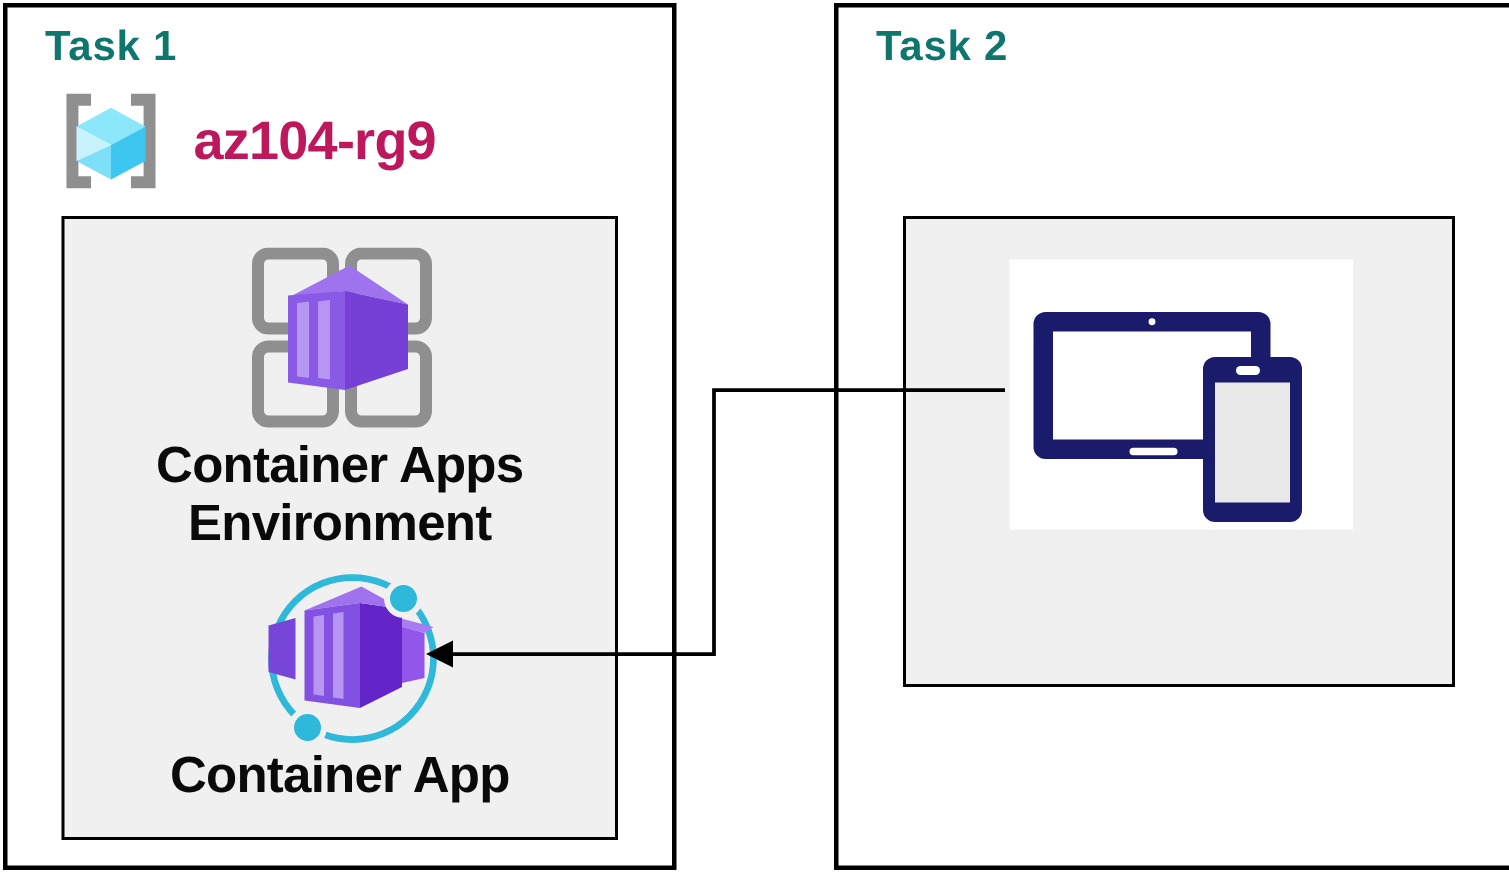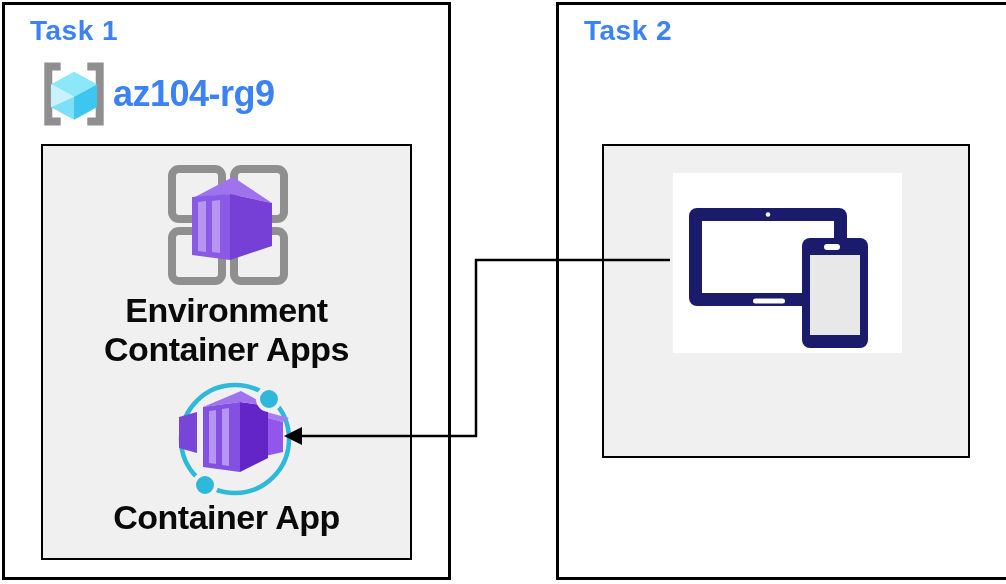--- a/index.html
+++ b/index.html
@@ -8,26 +8,26 @@
     font-family:"Liberation Sans",sans-serif;font-weight:bold;overflow:hidden;
   }
   .task-box{
     position:absolute;top:2px;height:578px;background:#ffffff;
     border:3px solid #000;box-sizing:border-box;
   }
   #task1-box{left:2px;width:449px;}
   #task2-box{left:556px;width:504px;}
   .task-title{
     position:absolute;left:25px;top:10px;
-    font-size:28px;color:#3b82f6;letter-spacing:0.5px;
+    font-size:28px;color:#0f766e;letter-spacing:0.5px;
   }
   .rg-row{
     position:absolute;left:30px;top:52px;display:flex;align-items:center;
   }
-  .rg-name{font-size:36px;color:#3b82f6;letter-spacing:-0.5px;}
+  .rg-name{font-size:36px;color:#be185d;margin-left:16px;letter-spacing:-0.5px;}
   .panel{
     position:absolute;background:#f0f0f0;border:2px solid #000;box-sizing:border-box;
   }
   #env-panel{left:36px;top:139px;width:371px;height:416px;}
   #test-panel{left:43px;top:139px;width:368px;height:314px;}
   .icon-abs{position:absolute;}
   .icon-label{
     position:absolute;left:0;width:100%;text-align:center;
     font-size:34px;line-height:39px;color:#0a0a0a;letter-spacing:-0.5px;
   }
@@ -65,22 +65,22 @@
         <rect x="7" y="66" width="50" height="50" rx="7" fill="none" stroke="#8f8f8f" stroke-width="8"></rect>
         <rect x="69" y="66" width="50" height="50" rx="7" fill="none" stroke="#8f8f8f" stroke-width="8"></rect>
         <polygon points="28,33 68,12 107,38 65,29" fill="#9f72ee"></polygon>
         <polygon points="65,29 107,38 107,81 65,95" fill="#7640d6"></polygon>
         <polygon points="27,32 65,29 65,95 27,90" fill="#8a5ae6"></polygon>
         <polygon points="33,37 41,36 41,87 33,86" fill="#b795f3"></polygon>
         <polygon points="47,36 55,35 55,88 47,87" fill="#b795f3"></polygon>
       </svg>
 
       <div class="icon-label" id="env-label">
+        <div>Container Apps</div>
         <div>Environment</div>
-        <div>Container Apps</div>
       </div>
 
       <svg class="icon-abs" style="left:126px;top:234px;" width="134" height="130" viewBox="0 0 134 130">
         <circle cx="66" cy="59" r="54" fill="none" stroke="#2eb8da" stroke-width="4.5"></circle>
         <polygon points="10,37 28,32 28,73 10,68" fill="#7746d8"></polygon>
         <polygon points="78,32 86,29 120,38 114,42" fill="#a97bf0"></polygon>
         <polygon points="78,32 114,42 114,72 78,80" fill="#9257ea"></polygon>
         <polygon points="71,22 99,26 99,78 71,92" fill="#6325c8"></polygon>
         <polygon points="34,27 72,11 99,26 71,22" fill="#9f72ee"></polygon>
         <polygon points="34,27 71,22 71,92 34,87" fill="#8351e2"></polygon>

